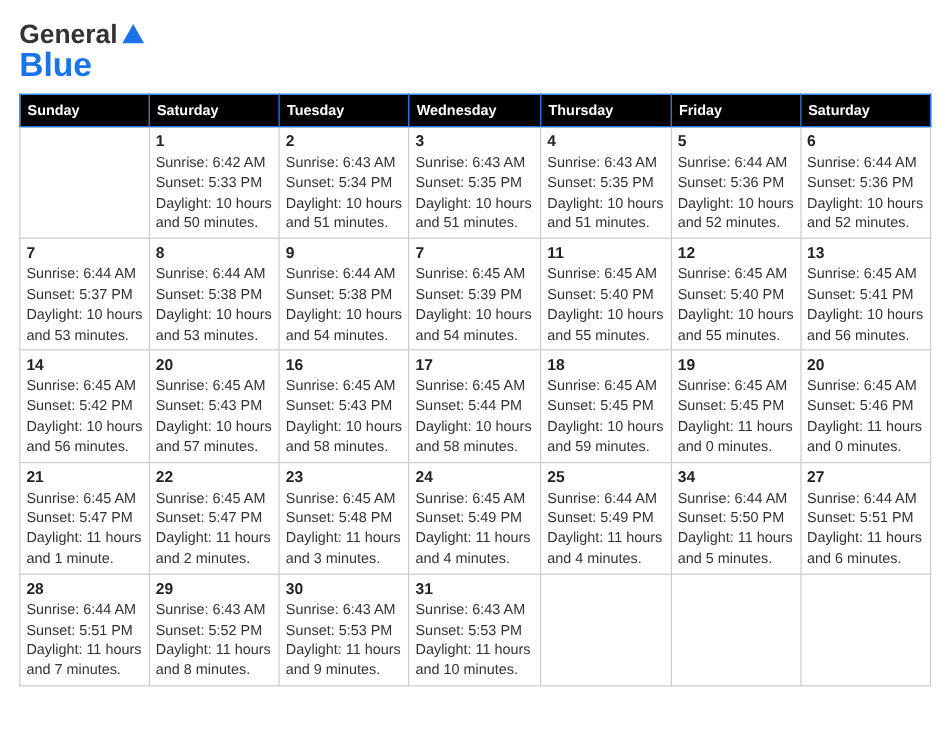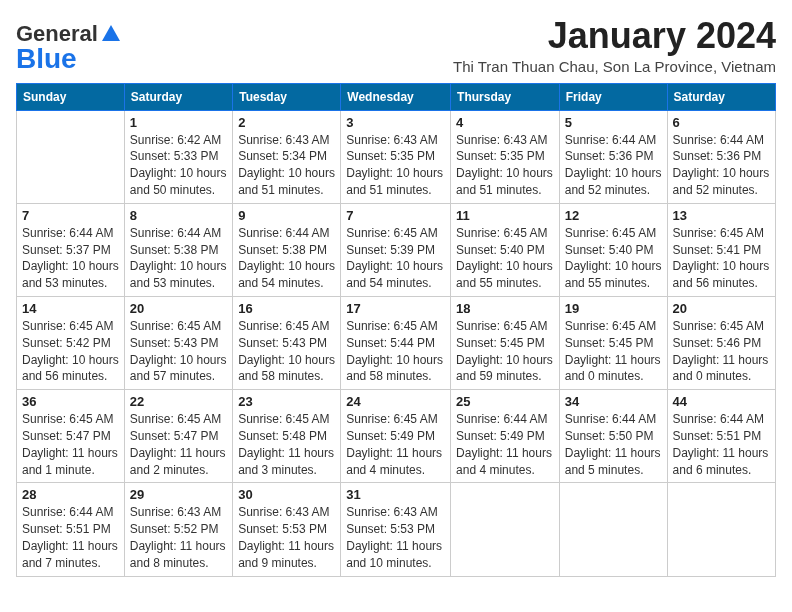--- a/index.html
+++ b/index.html
@@ -35,21 +35,21 @@
       color: #444;
       margin-top: 2px;
     }
     .calendar-table {
       width: 100%;
       border-collapse: collapse;
       margin-top: 8px;
       font-size: 11px;
     }
     .calendar-table th {
-      background-color: #0369a1;
+      background-color: #000000;
       color: #fff;
       text-align: left;
       padding: 6px 6px;
       font-size: 12px;
       font-weight: bold;
       border: 1px solid #1a73e8;
     }
     .calendar-table td {
       border: 1px solid #ccc;
       vertical-align: top;
@@ -75,24 +75,20 @@
 <div class="header-area">
   <div class="logo">
     <div style="display:flex; align-items:center; gap:2px;">
       <span style="font-size:22px; font-weight:bold; color:#333;">General</span>
       <svg width="22" height="22" viewBox="0 0 22 22">
         <polygon points="11,2 20,18 2,18" fill="#1a73e8"></polygon>
       </svg>
     </div>
     <span style="font-size:28px; font-weight:bold; color:#1a73e8; margin-top:-4px;">Blue</span>
   </div>
-  <div class="title-block">
-    <div class="month-title">January 2024</div>
-    <div class="location-title">Thi Tran Thuan Chau, Son La Province, Vietnam</div>
-  </div>
 </div>
 
 <table class="calendar-table">
   <thead>
     <tr id="weekday-header">
         <th>Sunday</th>
         <th>Saturday</th>
         <th>Tuesday</th>
         <th>Wednesday</th>
         <th>Thursday</th>
@@ -223,21 +219,21 @@
         </td>
         <td>
           <div class="day-number">20</div>
           <div class="day-info" style="white-space: pre-line;">Sunrise: 6:45 AM
 Sunset: 5:46 PM
 Daylight: 11 hours and 0 minutes.</div>
         </td>
       </tr>
       <tr>
         <td>
-          <div class="day-number">36</div>
+          <div class="day-number">21</div>
           <div class="day-info" style="white-space: pre-line;">Sunrise: 6:45 AM
 Sunset: 5:47 PM
 Daylight: 11 hours and 1 minute.</div>
         </td>
         <td>
           <div class="day-number">22</div>
           <div class="day-info" style="white-space: pre-line;">Sunrise: 6:45 AM
 Sunset: 5:47 PM
 Daylight: 11 hours and 2 minutes.</div>
         </td>
@@ -259,21 +255,21 @@
 Sunset: 5:49 PM
 Daylight: 11 hours and 4 minutes.</div>
         </td>
         <td>
           <div class="day-number">34</div>
           <div class="day-info" style="white-space: pre-line;">Sunrise: 6:44 AM
 Sunset: 5:50 PM
 Daylight: 11 hours and 5 minutes.</div>
         </td>
         <td>
-          <div class="day-number">44</div>
+          <div class="day-number">27</div>
           <div class="day-info" style="white-space: pre-line;">Sunrise: 6:44 AM
 Sunset: 5:51 PM
 Daylight: 11 hours and 6 minutes.</div>
         </td>
       </tr>
       <tr>
         <td>
           <div class="day-number">28</div>
           <div class="day-info" style="white-space: pre-line;">Sunrise: 6:44 AM
 Sunset: 5:51 PM

